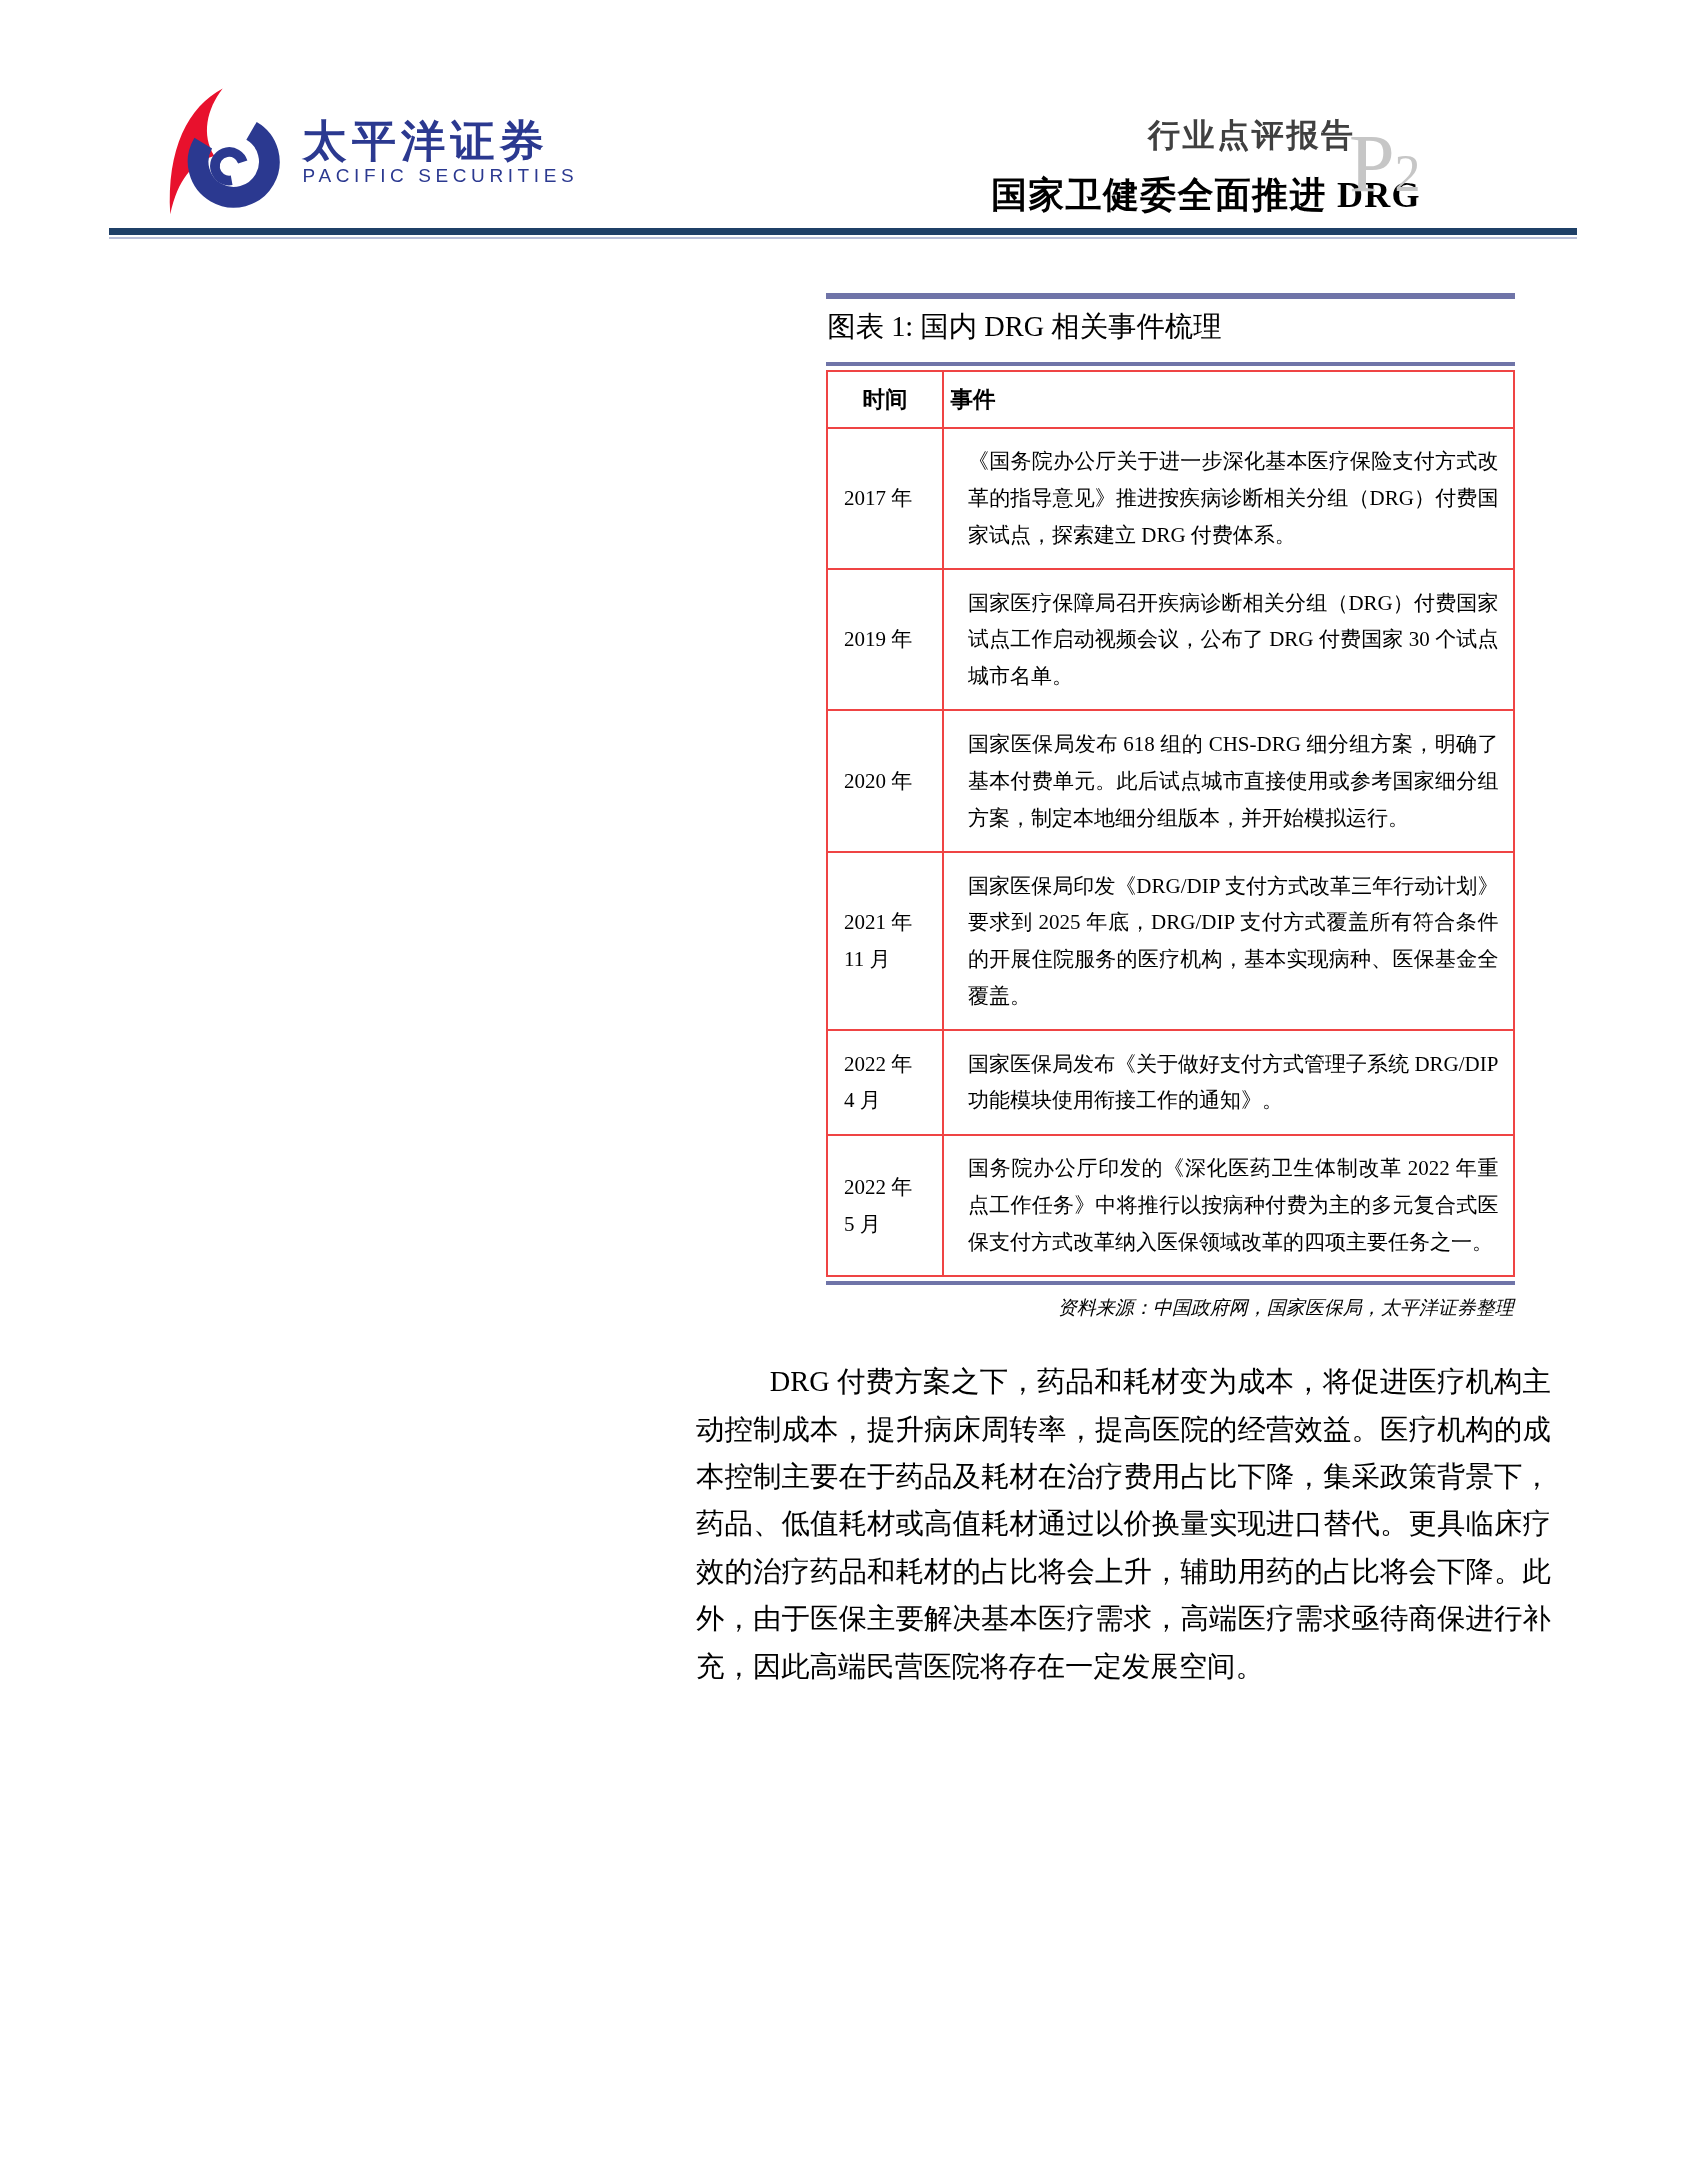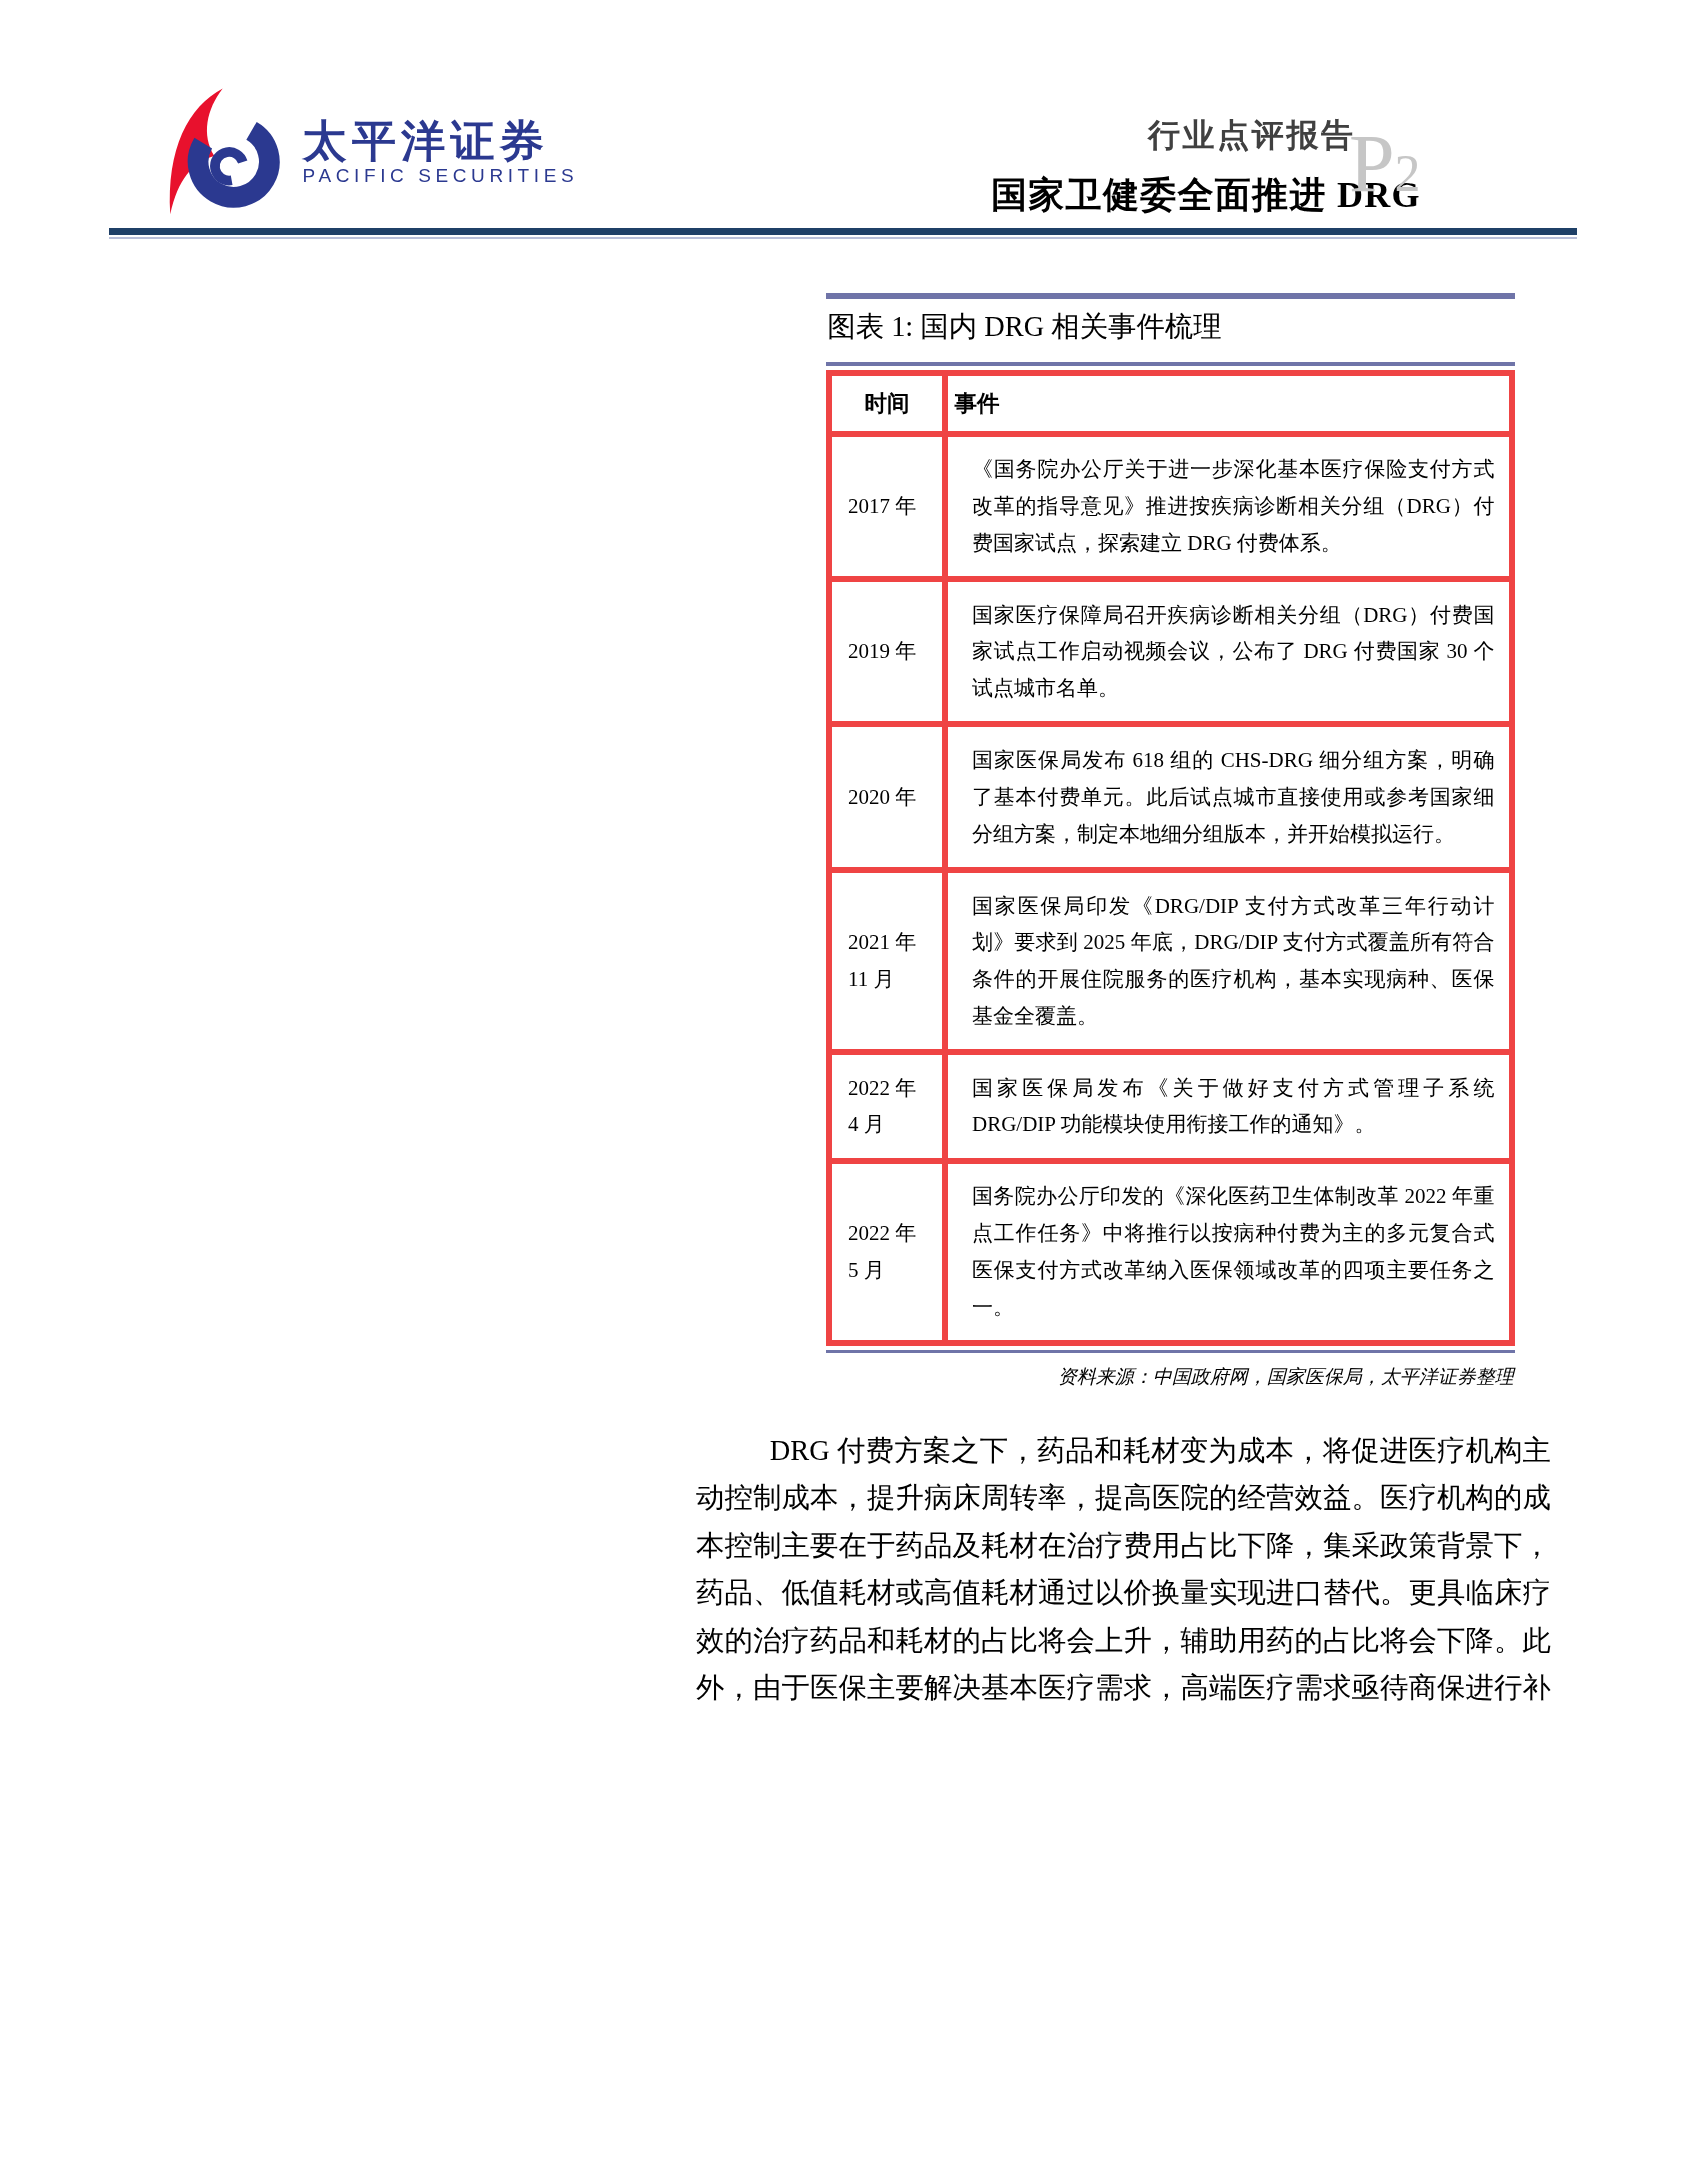--- a/index.html
+++ b/index.html
@@ -31,21 +31,21 @@
   
   .content { position:absolute; left:696px; top:293px; width:855px; }
 
   .figure { margin-left:130px; width:689px; }
   .fig-topbar { height:6px; background:#6F74A8; margin-bottom:9.3px; }
   .fig-title { font-size:28.4px; margin:0 0 16px 1.3px; }
   .accent { height:3.3px; background:#6F74A8; }
 
   table.events { width:100%; border-collapse:collapse; table-layout:fixed; margin:4px 0; }
   .col-time { width:116px; }
-  table.events th, table.events td { border:6px solid #ef4444; vertical-align:middle; }
+  table.events th, table.events td { border:2px solid #ef4444; vertical-align:middle; }
   table.events th { font-size:22.5px; font-weight:bold; padding:12px 6.6px; }
   th.h-time { text-align:center; }
   th.h-event { text-align:left; padding-left:24px;font-family:Liberation Serif, serif; }
   td.t-time { font-size:21px; padding:14.6px 5.3px 14.6px 16px; white-space:pre-line; line-height:1.75; }
   td.t-event { font-size:21px; padding:14.6px 14.6px 14.6px 24px; line-height:1.75; text-align:justify; }
 
   .fig-source { margin-top:10.6px; font-size:19px; font-style:italic; text-align:right; padding-right:1.3px; }
 
   .body-text { margin-top:37px; font-size:28.4px; line-height:1.67; text-align:justify; }
   .body-text p { margin:0; text-indent:2.6em; }

